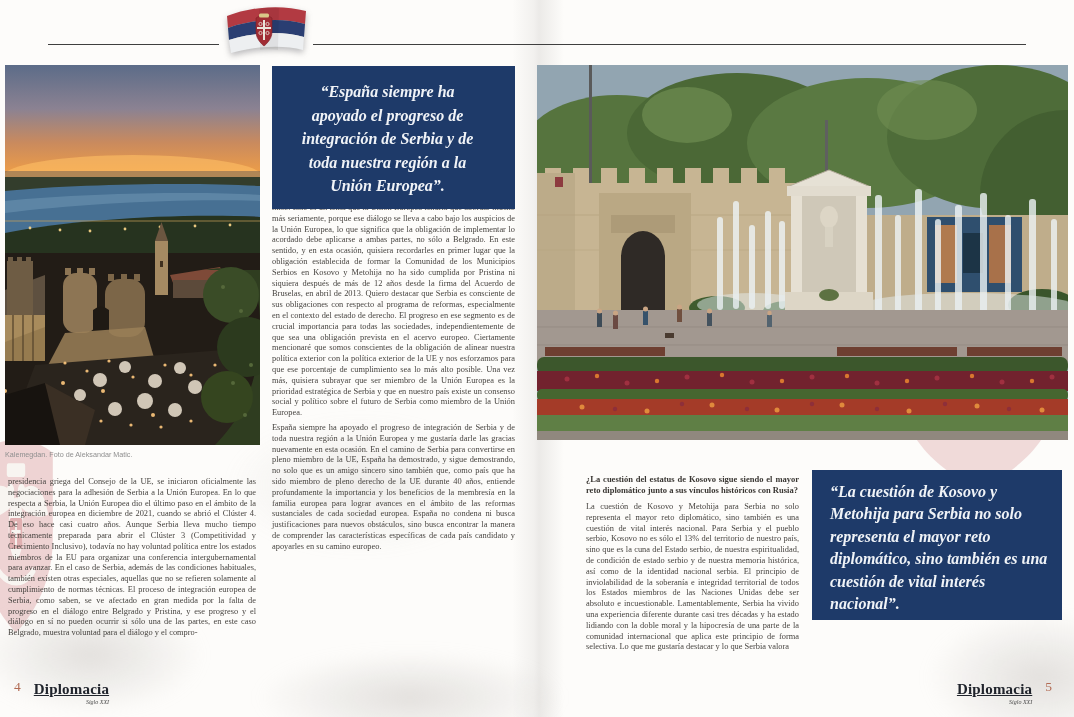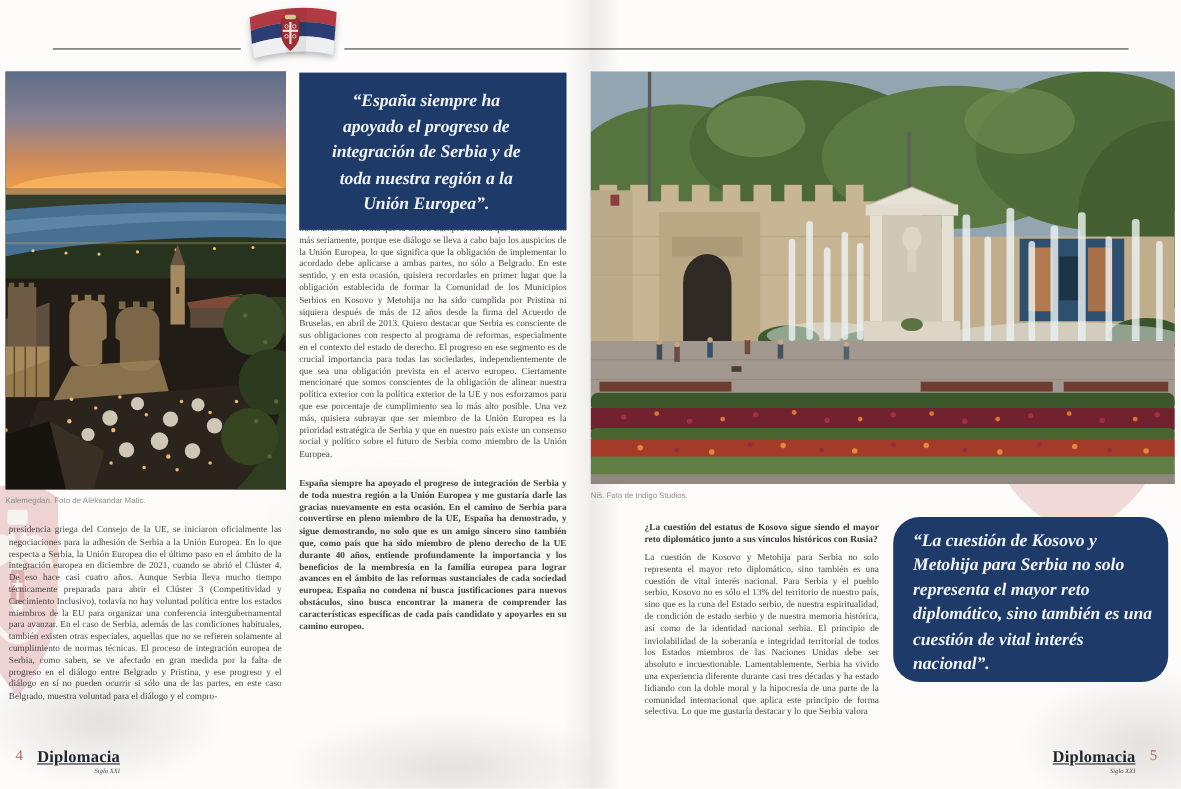--- a/index.html
+++ b/index.html
@@ -17,32 +17,32 @@
   .photo-nis{left:537px;top:65px;width:531px;height:375px;background:#92a5b1;}
   .caption{position:absolute;font-family:"Liberation Sans", sans-serif;font-size:7.2px;color:#8f8f8f;
            z-index:4;}
   .caption-left{left:5px;top:450px;width:255px;}
   .caption-right{left:537px;top:446px;width:531px;}
   
   .quote-box{position:absolute;box-sizing:border-box;z-index:5;}
   .quote-box p{margin:0;font-style:italic;font-weight:600;color:#f0f3f7;}
   .quote-left{left:272px;top:66px;width:243px;height:143px;padding:14px 32px 0 20px;text-align:center;}
   .quote-left p{font-size:16px;line-height:23.5px;}
-  .quote-right{left:812px;top:470px;width:250px;height:150px;padding:11px 14px 0 18px;border-radius:24px;}
+  .quote-right{left:812px;top:470px;width:250px;height:150px;padding:11px 14px 0 18px;}
   .quote-right p{font-size:16px;line-height:22.4px;}
   
   .col{position:absolute;z-index:4;}
   .col-l1{left:8px;top:477px;width:248px;}
   .col-l2{left:272px;top:203px;width:243px;}
   .col-r1{left:586px;top:474px;width:213px;}
   .col-r2{left:812px;top:630px;width:227px;}
   .body-p{margin:0;font-size:8.4px;line-height:10.8px;color:#474440;text-align:justify;}
   .question{margin:13px 0 6px 0;font-size:8.5px;line-height:11px;color:#3a3733;font-weight:bold;text-align:justify;}
   .question.first{margin-top:0;}
-  .answer{margin-top:16px;font-weight:bold;}
+  .answer{margin-top:4px;}
   
   .footer{position:absolute;top:680px;z-index:4;display:flex;align-items:flex-start;gap:13px;}
   .footer-left{left:14px;}
   .footer-right{right:22px;}
   .pagenum{font-size:13.5px;color:#b26b54;line-height:13px;}
   .brand-block{display:inline-block;}
   .brand{font-size:15px;font-weight:bold;color:#20242c;letter-spacing:.2px;text-decoration:underline;line-height:11px;}
   .brand-sub{display:block;text-align:right;font-size:6px;font-style:italic;color:#4a4a4a;margin-top:1px;}
   
   .watermark{position:absolute;z-index:1;}
@@ -371,21 +371,20 @@
           <circle cx="210" cy="344" r="2.2"></circle>
           <circle cx="275" cy="339" r="2.2"></circle>
           <circle cx="340" cy="344" r="2.2"></circle>
           <circle cx="408" cy="339" r="2.2"></circle>
           <circle cx="472" cy="344" r="2.2"></circle>
         </g>
       <rect y="350" width="531" height="18" fill="#5f7f45"></rect>
       <rect y="366" width="531" height="9" fill="#90887e"></rect>
     </svg>
   </div>
-  <div class="caption caption-right">Niš. Foto de Indigo Studios.</div>
 
   <div class="col col-r1">
     <p class="question first">¿La cuestión del estatus de Kosovo sigue siendo el mayor reto diplomático junto a sus vínculos históricos con Rusia?</p>
     <p class="body-p">La cuestión de Kosovo y Metohija para Serbia no solo representa el mayor reto diplomático, sino también es una cuestión de vital interés nacional. Para Serbia y el pueblo serbio, Kosovo no es sólo el 13% del territorio de nuestro país, sino que es la cuna del Estado serbio, de nuestra espiritualidad, de condición de estado serbio y de nuestra memoria histórica, así como de la identidad nacional serbia. El principio de inviolabilidad de la soberanía e integridad territorial de todos los Estados miembros de las Naciones Unidas debe ser absoluto e incuestionable. Lamentablemente, Serbia ha vivido una experiencia diferente durante casi tres décadas y ha estado lidiando con la doble moral y la hipocresía de una parte de la comunidad internacional que aplica este principio de forma selectiva. Lo que me gustaría destacar y lo que Serbia valora</p>
   </div>
 
   <div class="quote-box quote-right" style="background: rgb(30, 58, 105);">
     <p>“La cuestión de Kosovo y Metohija para Serbia no solo representa el mayor reto diplomático, sino también es una cuestión de vital interés nacional”.</p>
   </div>
 

